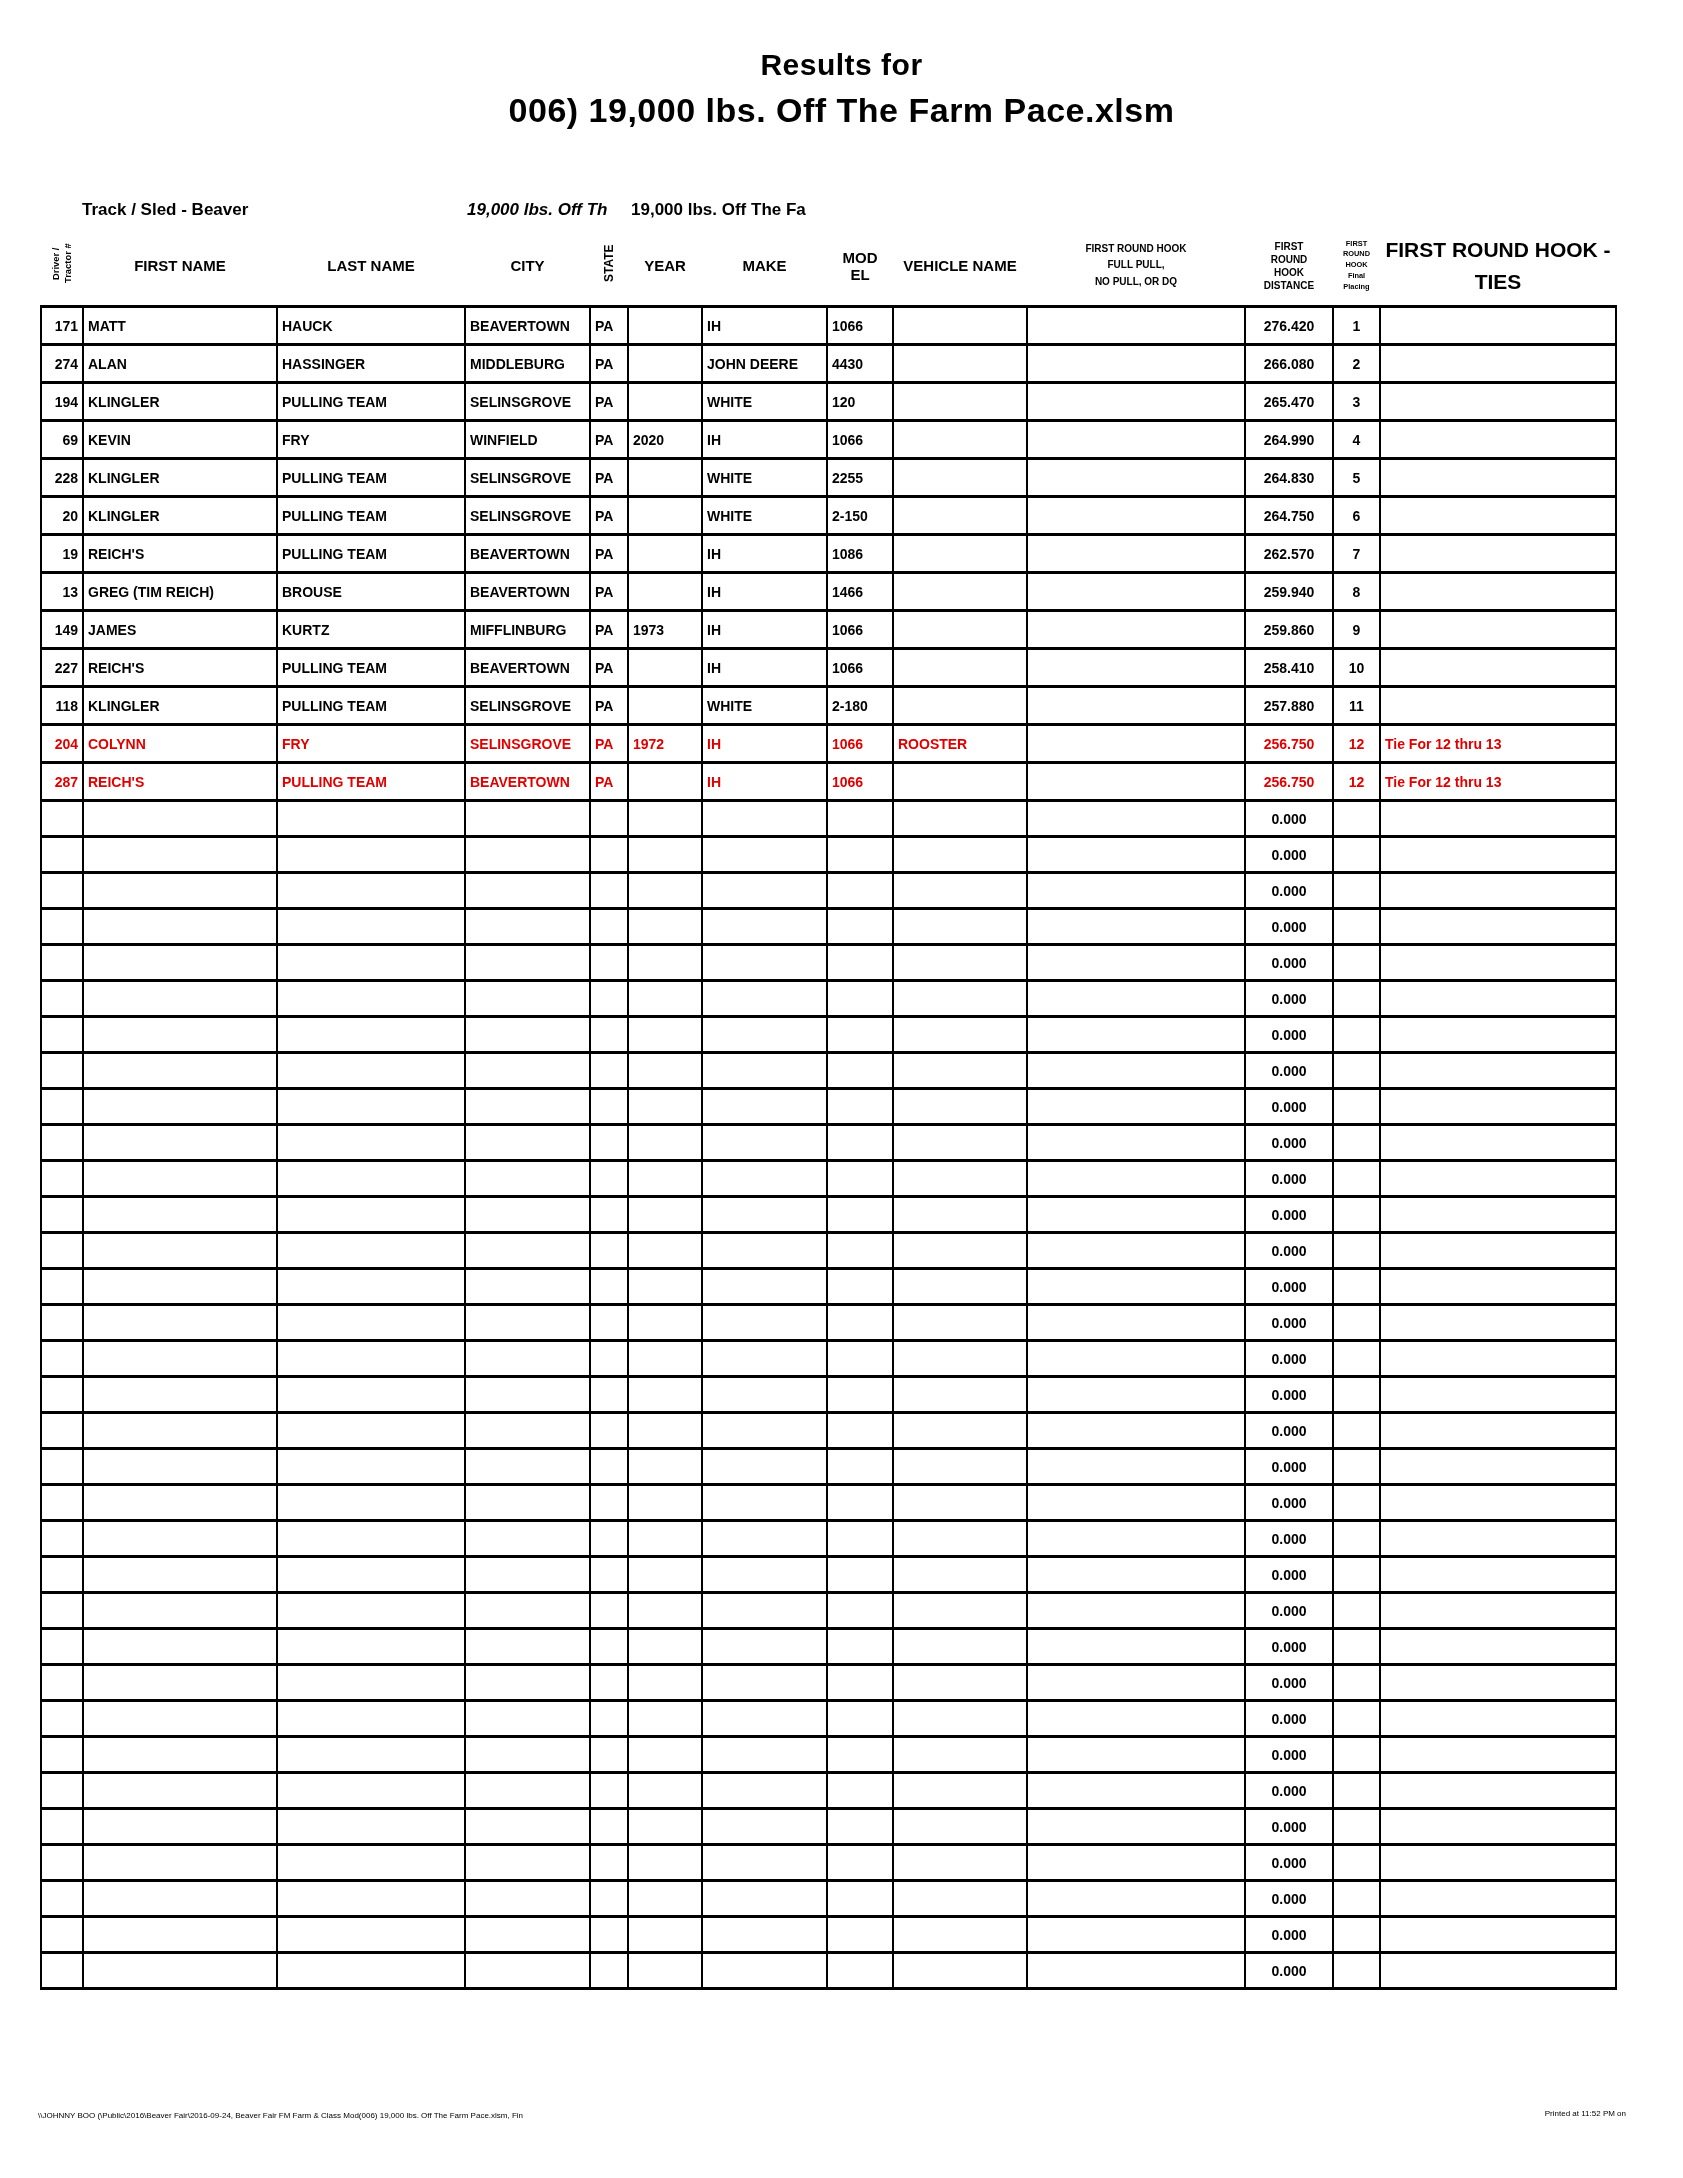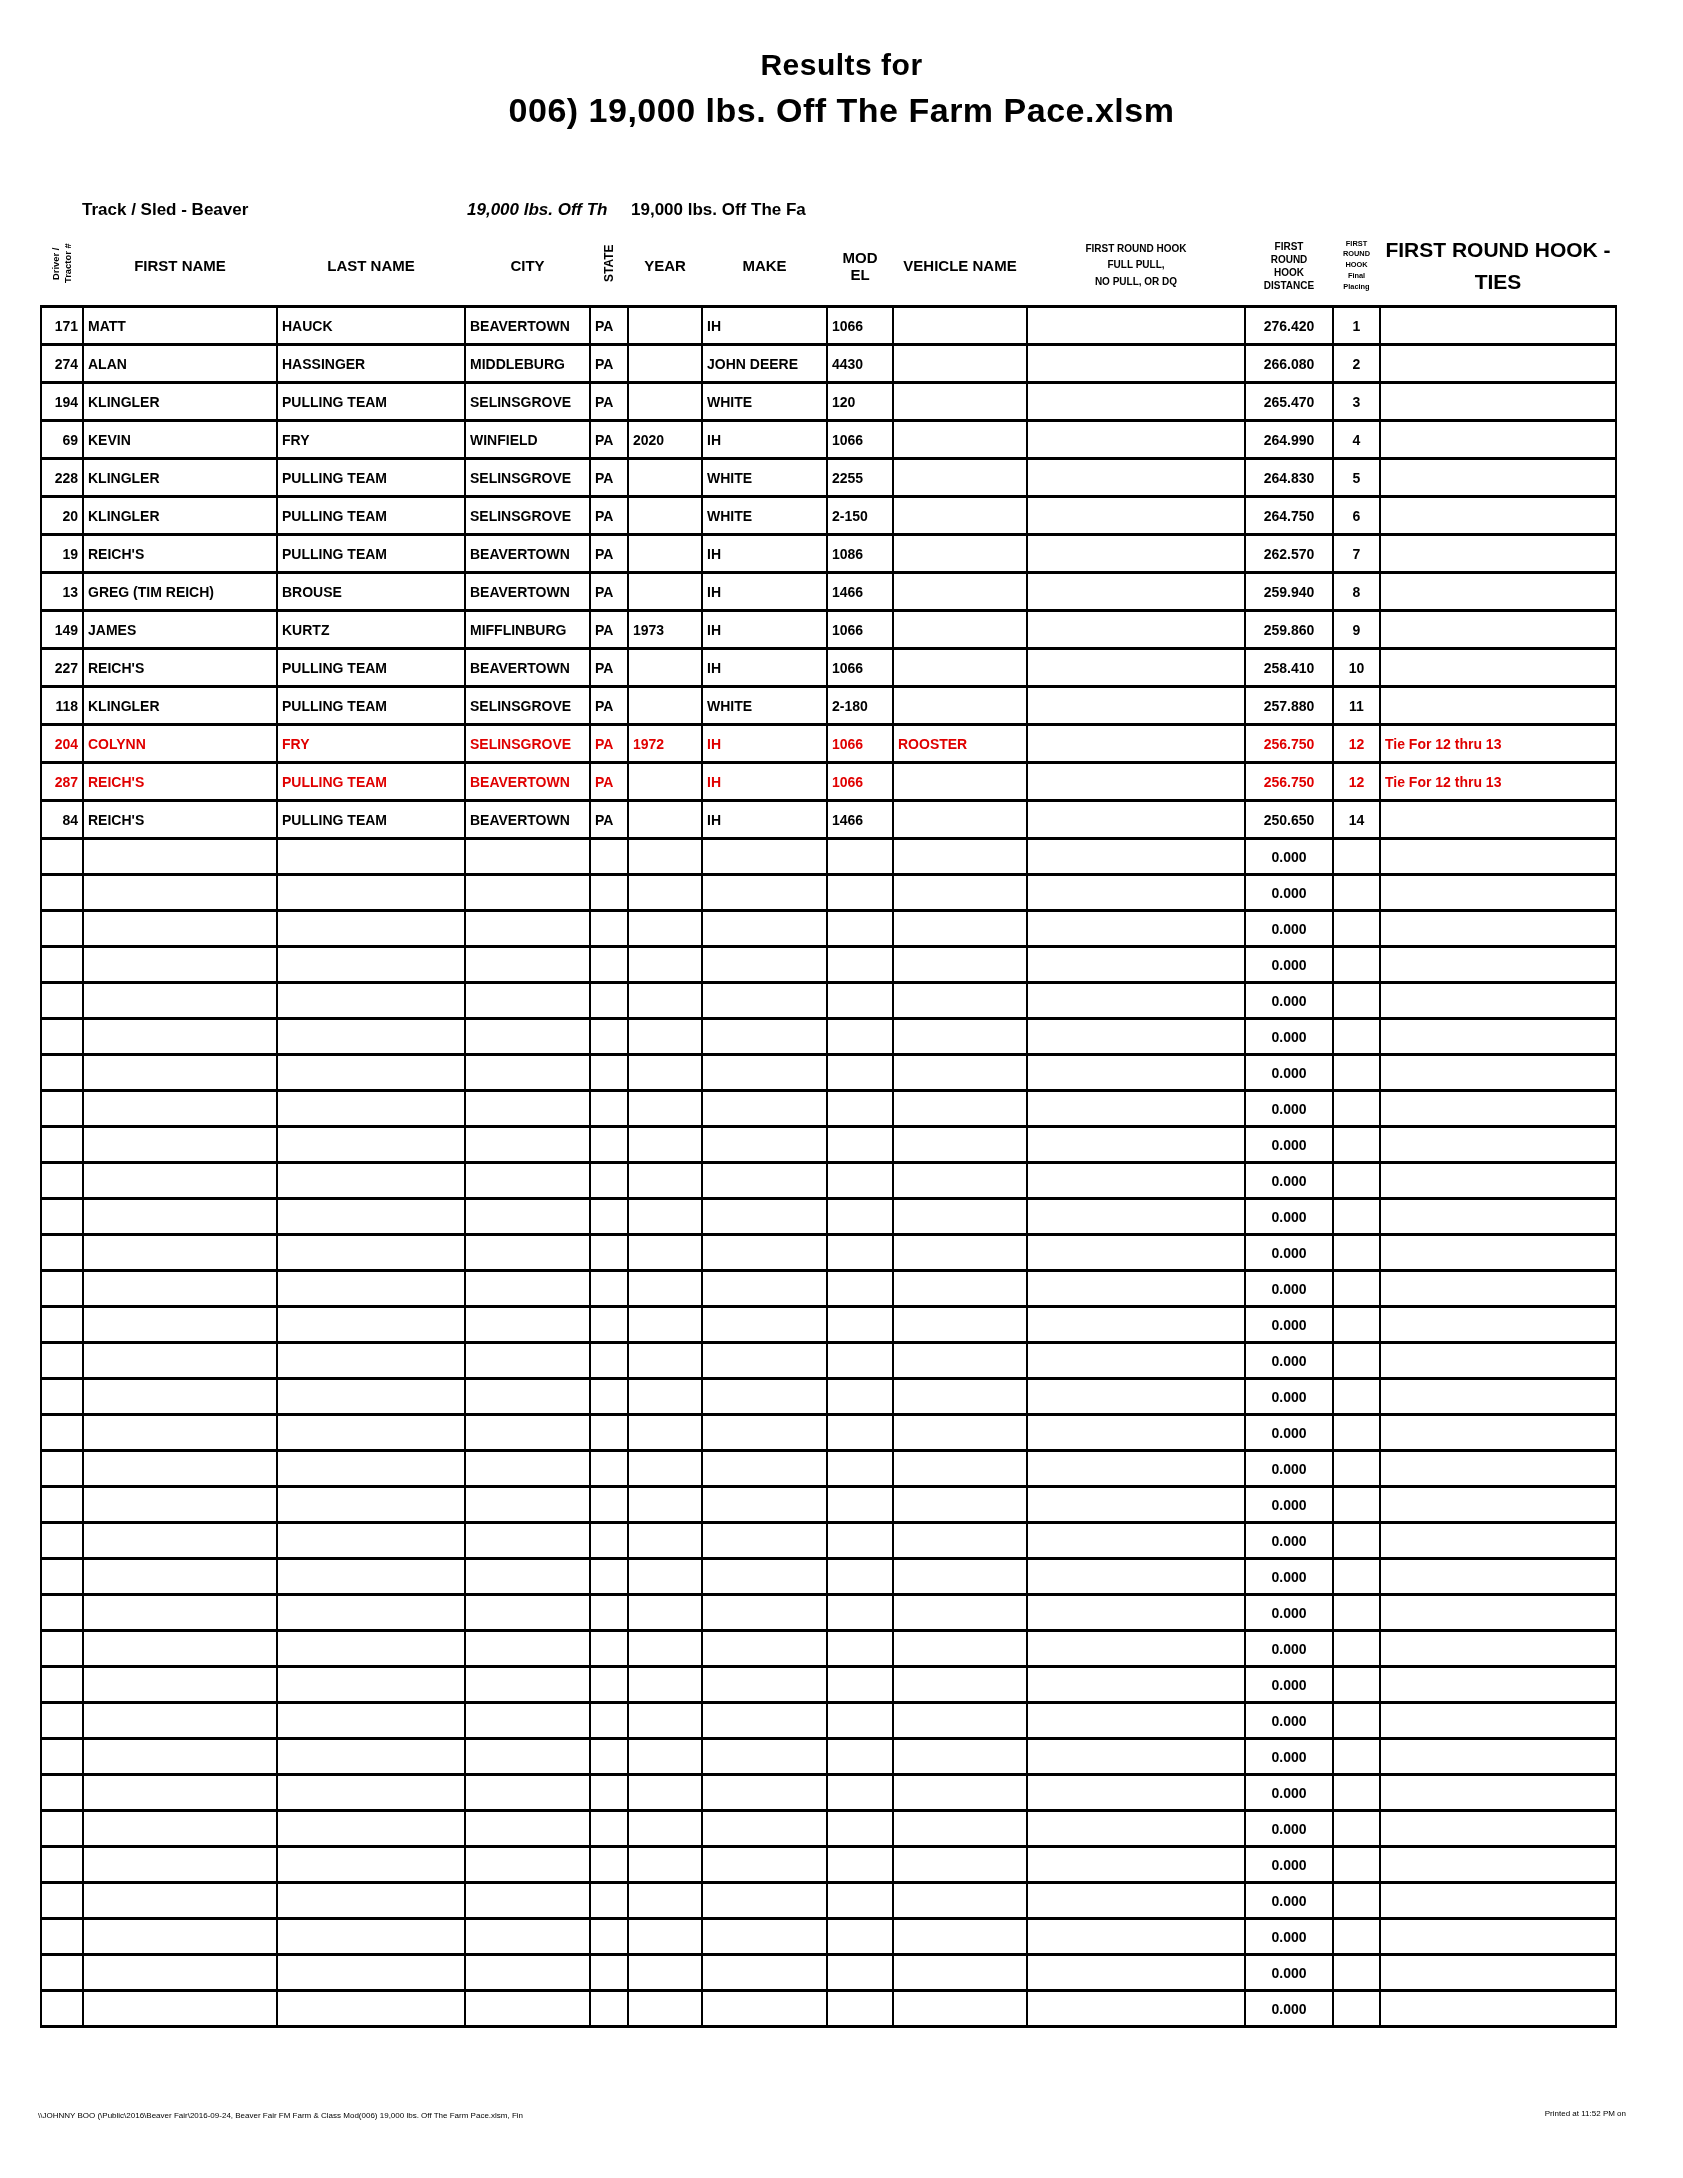--- a/index.html
+++ b/index.html
@@ -300,35 +300,20 @@
           <td class="c-left">PA</td>
           <td class="c-left"></td>
           <td class="c-left">IH</td>
           <td class="c-left">1066</td>
           <td class="c-left"></td>
           <td class="c-left"></td>
           <td class="c-dist">256.750</td>
           <td class="c-place">12</td>
           <td class="c-ties">Tie For 12 thru 13</td>
         </tr>
-        <tr class="data-row">
-          <td class="c-num">84</td>
-          <td class="c-left">REICH'S</td>
-          <td class="c-left">PULLING TEAM</td>
-          <td class="c-left">BEAVERTOWN</td>
-          <td class="c-left">PA</td>
-          <td class="c-left"></td>
-          <td class="c-left">IH</td>
-          <td class="c-left">1466</td>
-          <td class="c-left"></td>
-          <td class="c-left"></td>
-          <td class="c-dist">250.650</td>
-          <td class="c-place">14</td>
-          <td class="c-ties"></td>
-        </tr>
         <tr class="empty">
           <td class="c-num"></td>
           <td class="c-left"></td>
           <td class="c-left"></td>
           <td class="c-left"></td>
           <td class="c-left"></td>
           <td class="c-left"></td>
           <td class="c-left"></td>
           <td class="c-left"></td>
           <td class="c-left"></td>

